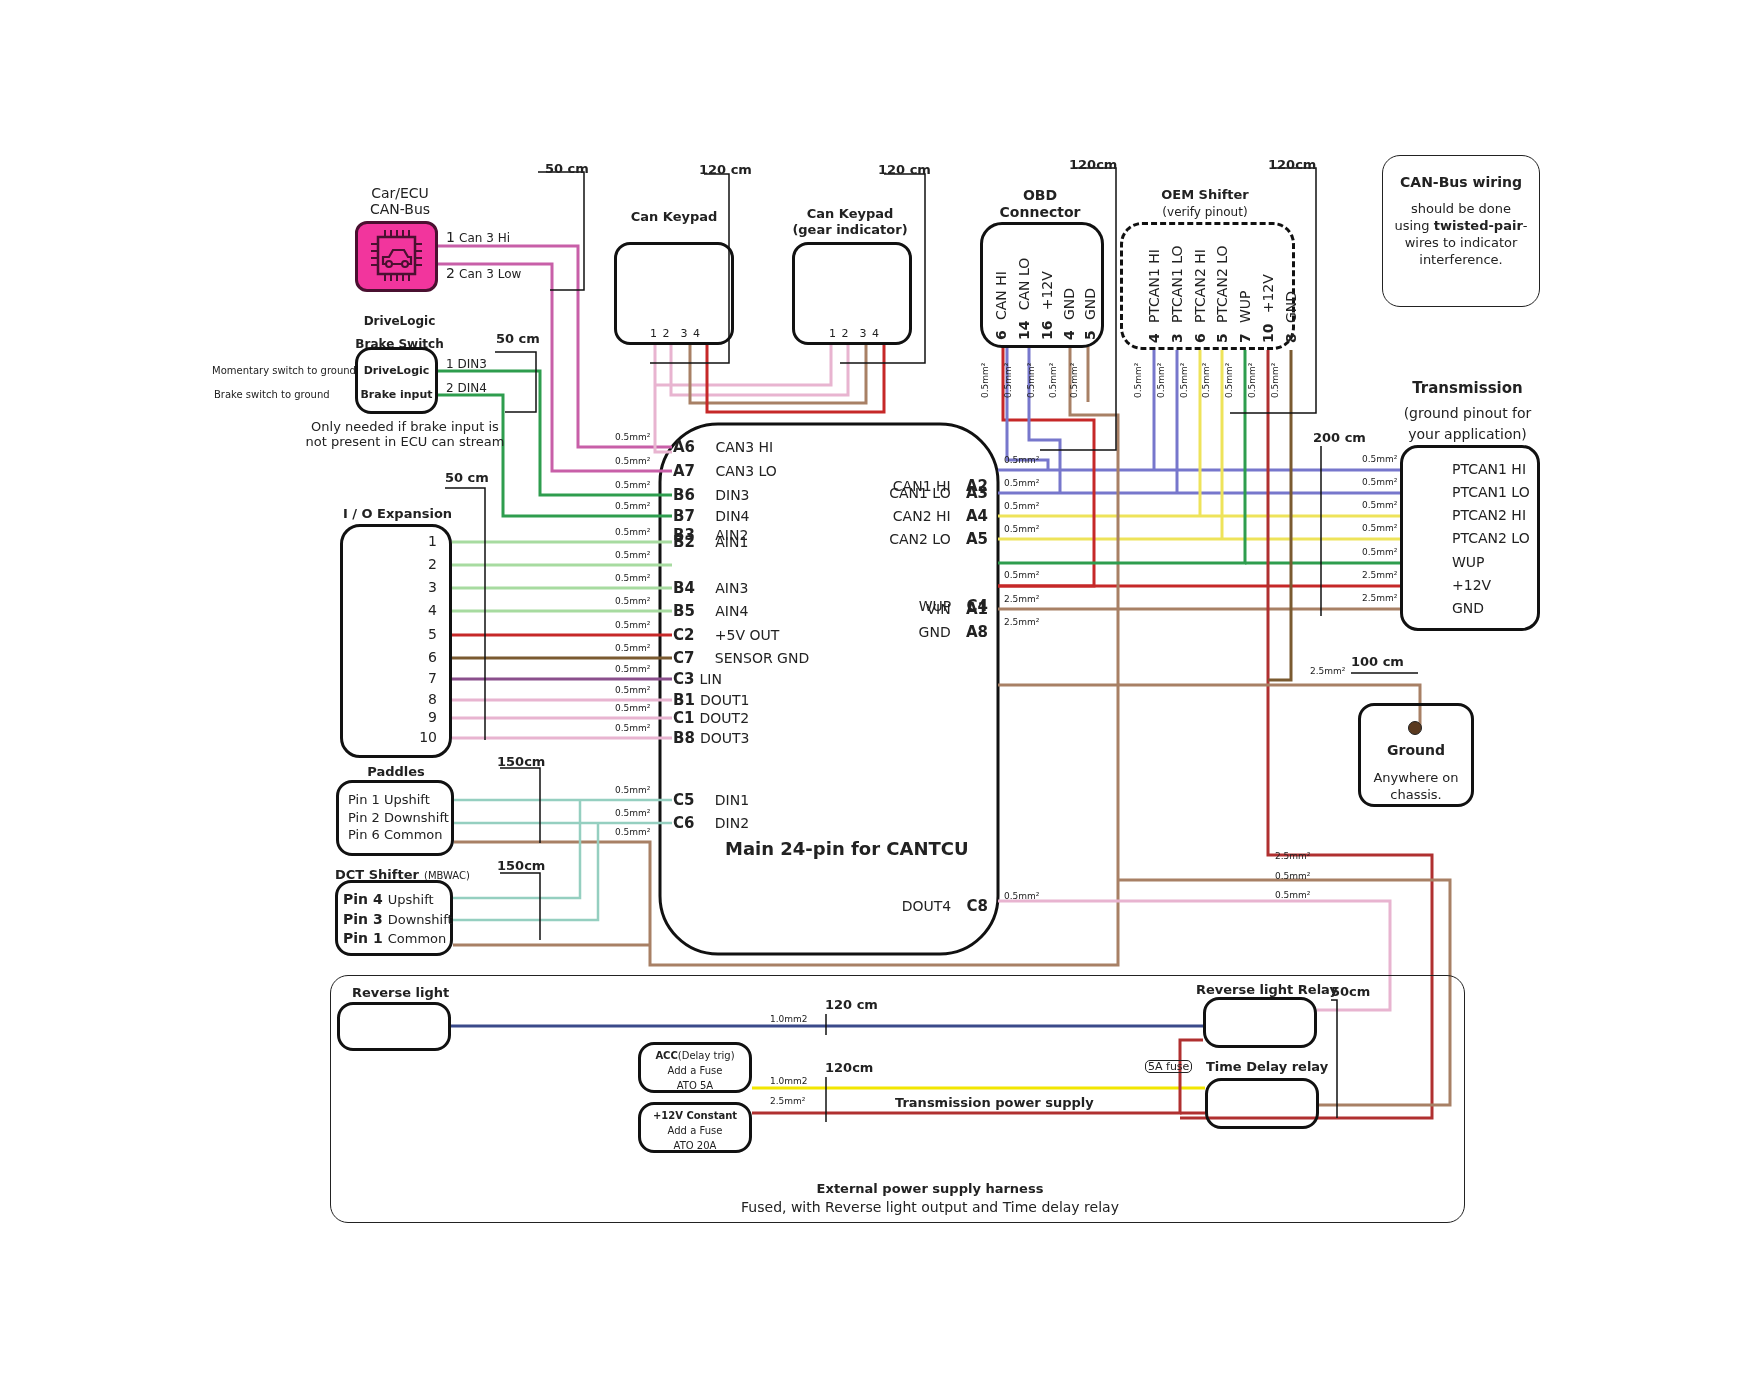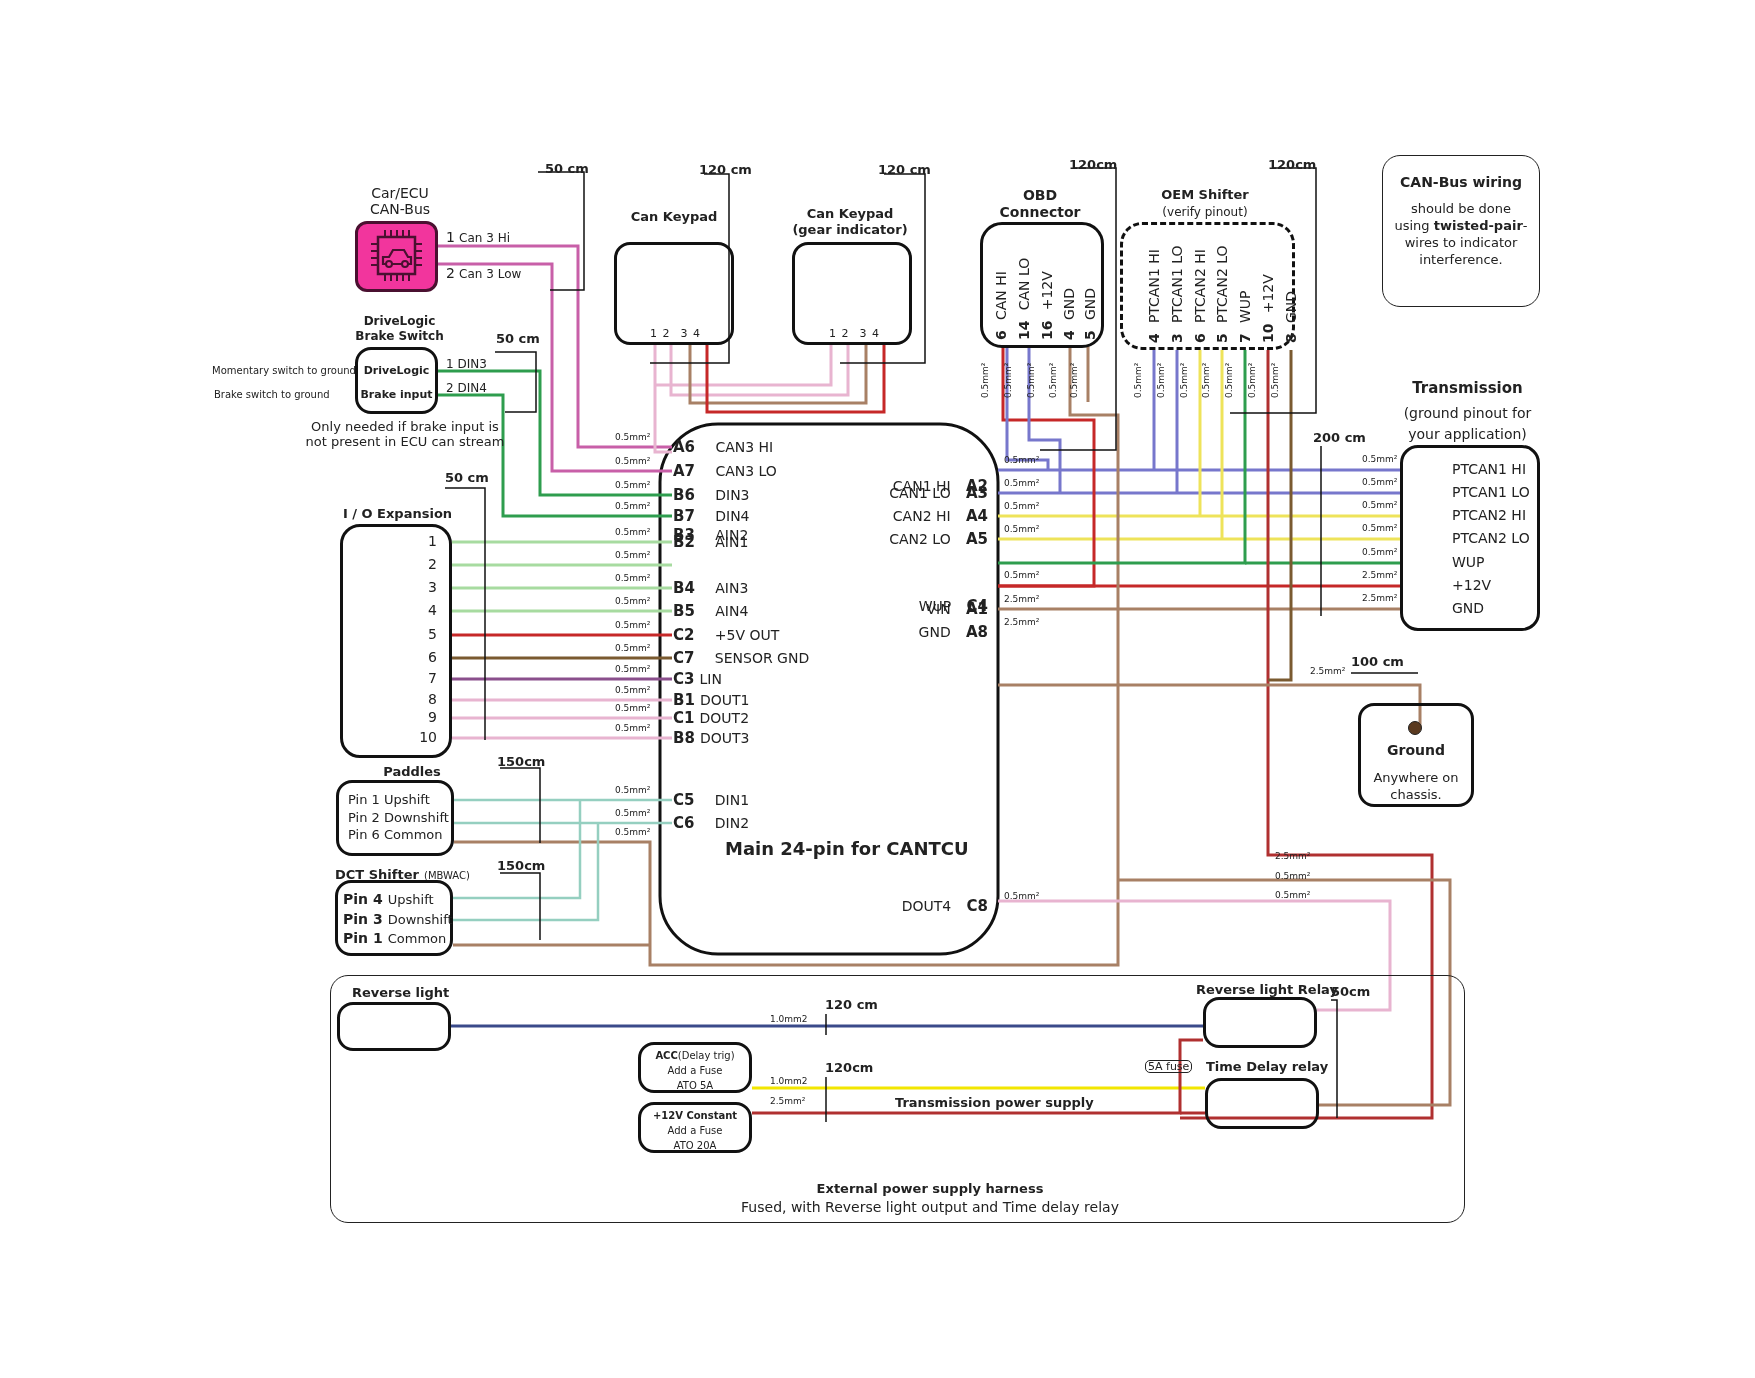--- a/index.html
+++ b/index.html
@@ -116,21 +116,21 @@
     <path d="M25 40 L25 33 L31 33 L35 26 L46 26 L50 33 L53 33 L53 40 Z" fill="none" stroke="#4a1030" stroke-width="2.2"></path>
     <circle cx="31" cy="40" r="3" fill="#f2359d" stroke="#4a1030" stroke-width="2"></circle>
       <circle cx="47" cy="40" r="3" fill="#f2359d" stroke="#4a1030" stroke-width="2"></circle>
   </svg>
 </div>
 <div class="lbl s13" style="left:446px;top:230px"><span class="s14">1</span> <span class="s12">Can 3 Hi</span></div>
 <div class="lbl s13" style="left:446px;top:266px"><span class="s14">2</span> <span class="s12">Can 3 Low</span></div>
 
 <div class="lbl s12 b ctr" style="left:352px;top:315px;width:95px">
     <div>DriveLogic</div>
-    <div style="margin-top:3px">Brake Switch</div>
+    <div style="margin-top:11px">Brake Switch</div>
   </div>
 <div class="box" style="left:355px;top:347px;width:83px;height:67px"></div>
 <div class="lbl s11 b ctr" style="left:355px;top:365px;width:83px">DriveLogic</div>
 <div class="lbl s11 b ctr" style="left:355px;top:389px;width:83px">Brake input</div>
 <div class="lbl s10" style="left:212px;top:366px">Momentary switch to ground</div>
 <div class="lbl s10" style="left:214px;top:390px">Brake switch to ground</div>
 <div class="lbl s12" style="left:446px;top:358px">1 DIN3</div>
 <div class="lbl s12" style="left:446px;top:382px">2 DIN4</div>
 <div class="lbl s13 ctr" style="left:305px;top:420px;width:200px">
     <div>Only needed if brake input is</div>
@@ -197,21 +197,21 @@
 <div class="lbl s14 b ctr" style="left:1358px;top:743px;width:116px">Ground</div>
 <div class="lbl s13 ctr" style="left:1358px;top:769px;width:116px;line-height:17px">
     <div>Anywhere on</div>
     <div>chassis.</div>
   </div>
 
 <div class="lbl s13 b ctr" style="left:340px;top:507px;width:115px">I / O Expansion</div>
 <div class="box" style="left:340px;top:524px;width:112px;height:234px;border-radius:20px"></div>
 <div id="io-pins"></div>
 
-<div class="lbl s13 b ctr" style="left:352px;top:765px;width:120px">Paddles</div>
+<div class="lbl s13 b ctr" style="left:336px;top:765px;width:120px">Paddles</div>
 <div class="box" style="left:336px;top:780px;width:118px;height:76px"></div>
 <div class="lbl s13" style="left:348px;top:791px;line-height:17.5px">
     <div>Pin 1 Upshift</div>
     <div>Pin 2 Downshift</div>
     <div>Pin 6 Common</div>
   </div>
 
 <div class="lbl" style="left:335px;top:866px"><b class="s13">DCT Shifter</b> <span class="s10">(MBWAC)</span></div>
 <div class="box" style="left:335px;top:880px;width:118px;height:76px"></div>
 <div class="lbl" style="left:343px;top:890px;line-height:18.5px">

